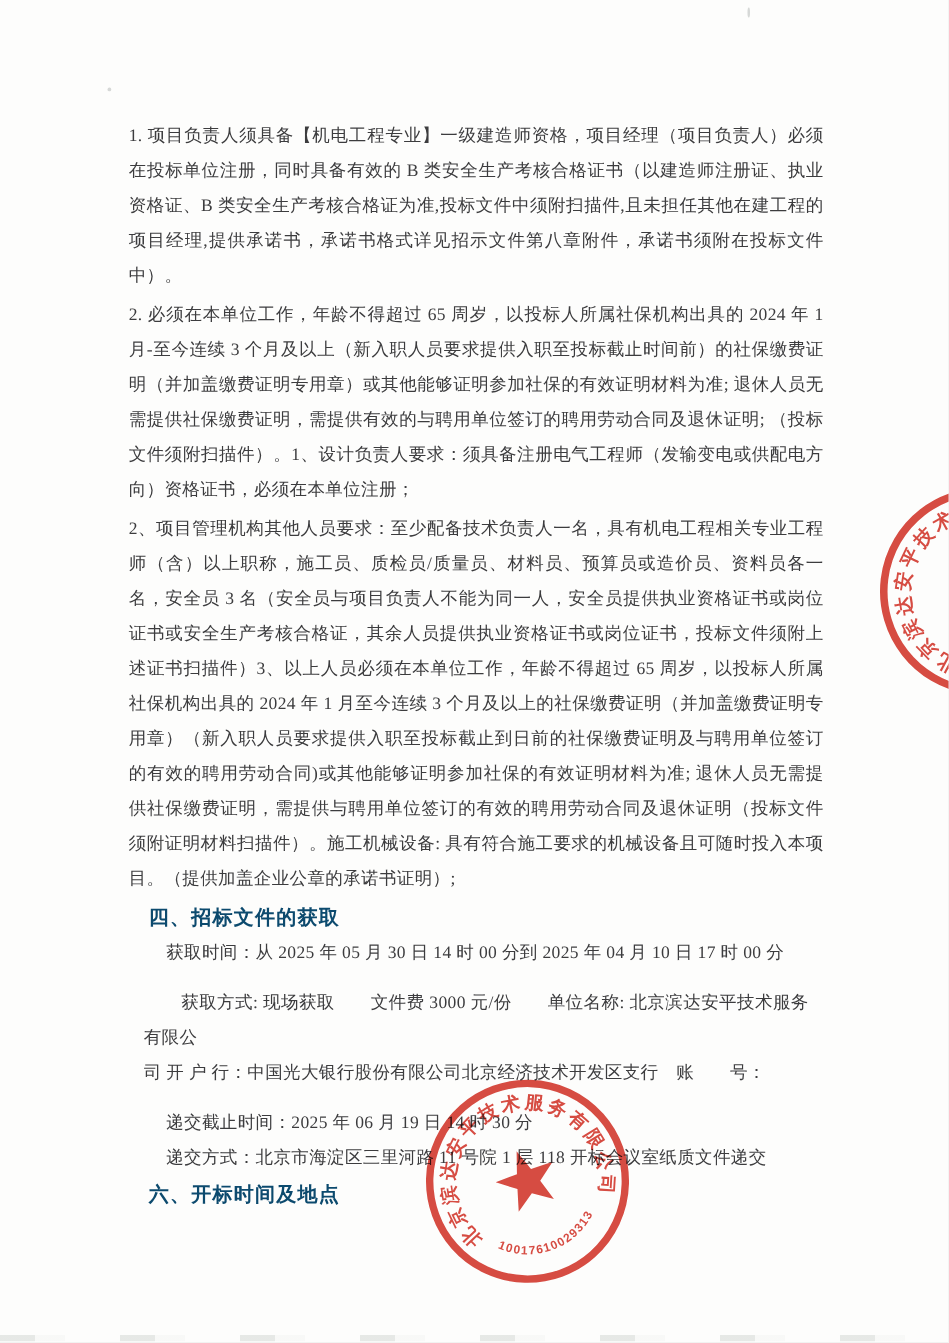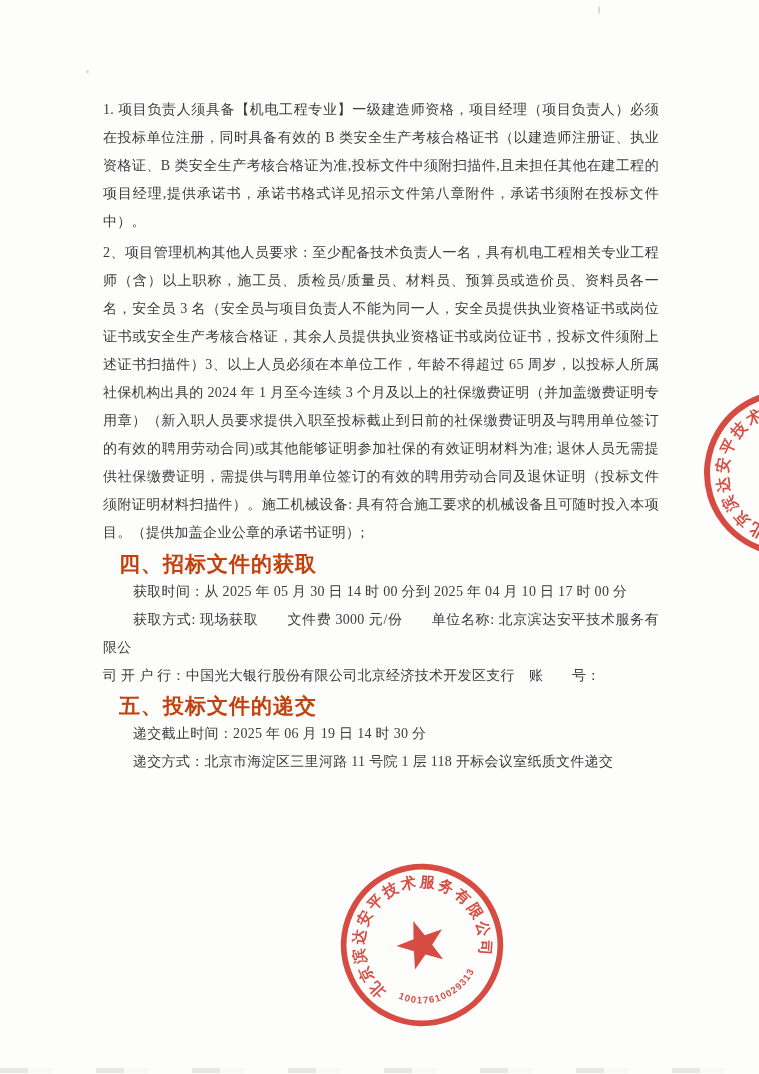--- a/index.html
+++ b/index.html
@@ -14,25 +14,25 @@
   .doc-body{
     position:absolute;
     left:103px;top:96px;width:556px;
     font-size:14px;line-height:28px;letter-spacing:0.3px;
     text-align:justify;
   }
   .para{margin:0 0 3px 0;}
   .indent{text-indent:30px;}
   .em-italic{font-style:italic;}
   .sect{
-    font-size:21px;font-weight:bold;color:#c2410c;
+    font-size:16px;font-weight:bold;color:#0c4a6e;
     margin:2px 0 0 16px;line-height:28px;letter-spacing:1px;
     text-align:left;
   }
-  .detail{margin:0;}
+  .detail{margin:12px;}
   .detail-line{margin:0;text-align:justify;}
   .stamp{
     position:absolute;
     mix-blend-mode:multiply;
     opacity:0.9;
     pointer-events:none;
   }
   .stamp-bottom{left:331px;top:854px;width:182px;height:182px;transform:rotate(-20deg);}
   .stamp-right{left:694px;top:380px;width:186px;height:186px;transform:rotate(-38deg);}
   .seal-ring{fill:none;stroke-width:6.5;}
@@ -48,39 +48,40 @@
 </style>
 </head>
 <body>
 
 <div class="page">
 
   <div class="doc-body">
 
     <p class="para">1. 项目负责人须具备【机电工程专业】一级建造师资格，项目经理（项目负责人）必须在投标单位注册，同时具备有效的 B 类安全生产考核合格证书（以建造师注册证、执业资格证、B 类安全生产考核合格证为准,投标文件中须附扫描件,且未担任其他在建工程的项目经理,提供承诺书，承诺书格式详见招示文件第八章附件，承诺书须附在投标文件中）。</p>
 
+    <p class="para">2. 必须在本单位工作，年龄不得超过 65 周岁，以投标人所属社保机构出具的 2024 年 1 月-至今连续 3 个月及以上（新入职人员要求提供入职至投标截止时间前）的社保缴费证明（并加盖缴费证明专用章）或其他能够证明参加社保的有效证明材料为准; 退休人员无需提供社保缴费证明，需提供有效的与聘用单位签订的聘用劳动合同及退休证明; （投标文件须附扫描件）。1、设计负责人要求：须具备注册电气工程师（发输变电或供配电方向）资格证书，必须在本单位注册；</p>
 
     <p class="para">2、项目管理机构其他人员要求：至少配备技术负责人一名，具有机电工程相关专业工程师（含）以上职称，施工员、质检员/质量员、材料员、预算员或造价员、资料员各一名，安全员 3 名（安全员与项目负责人不能为同一人，安全员提供执业资格证书或岗位证书或安全生产考核合格证，其余人员提供执业资格证书或岗位证书，投标文件须附上述证书扫描件）3、以上人员必须在本单位工作，年龄不得超过 65 周岁，以投标人所属社保机构出具的 2024 年 1 月至今连续 3 个月及以上的社保缴费证明（并加盖缴费证明专用章）（新入职人员要求提供入职至投标截止到日前的社保缴费证明及与聘用单位签订的有效的聘用劳动合同)或其他能够证明参加社保的有效证明材料为准; 退休人员无需提供社保缴费证明，需提供与聘用单位签订的有效的聘用劳动合同及退休证明（投标文件须附证明材料扫描件）。施工机械设备: 具有符合施工要求的机械设备且可随时投入本项目。（提供加盖企业公章的承诺书证明）;</p>
 
 
     <h2 class="sect">四、招标文件的获取</h2>
 
     <p class="detail-line indent">获取时间：从 2025 年 05 月 30 日  14 时 00 分到 2025 年 04 月 10 日  17 时 00 分</p>
 
     <div class="detail">
       <p class="detail-line indent">获取方式: 现场获取　　文件费 3000 元/份　　单位名称: 北京滨达安平技术服务有限公</p>
       <p class="detail-line">司 开 户 行：中国光大银行股份有限公司北京经济技术开发区支行　账　　号：</p>
     </div>
 
-    <h2 class="sect">五、投标文件的递交</h2>
 
     <p class="detail-line indent">递交截止时间：2025 年 06 月 19 日  14 时 30 分</p>
 
     <p class="detail-line indent">递交方式：北京市海淀区三里河路 11 号院 1 层 118 开标会议室纸质文件递交</p>
 
+    <h2 class="sect">六、开标时间及地点</h2>
 
   </div>
 
   <svg class="stamp stamp-bottom" viewBox="-100 -100 200 200" aria-hidden="true">
     <defs>
       <path id="sealNameArc" d="M -53,36 A 64,64 0 1 1 53,36" fill="none"></path>
       <path id="sealSerialArc" d="M -55,33 A 64,64 0 0 0 55,33" fill="none"></path>
     </defs>
     <g fill="#d4382e" stroke="none">
       <circle class="seal-ring" r="86" stroke="#d4382e"></circle>

